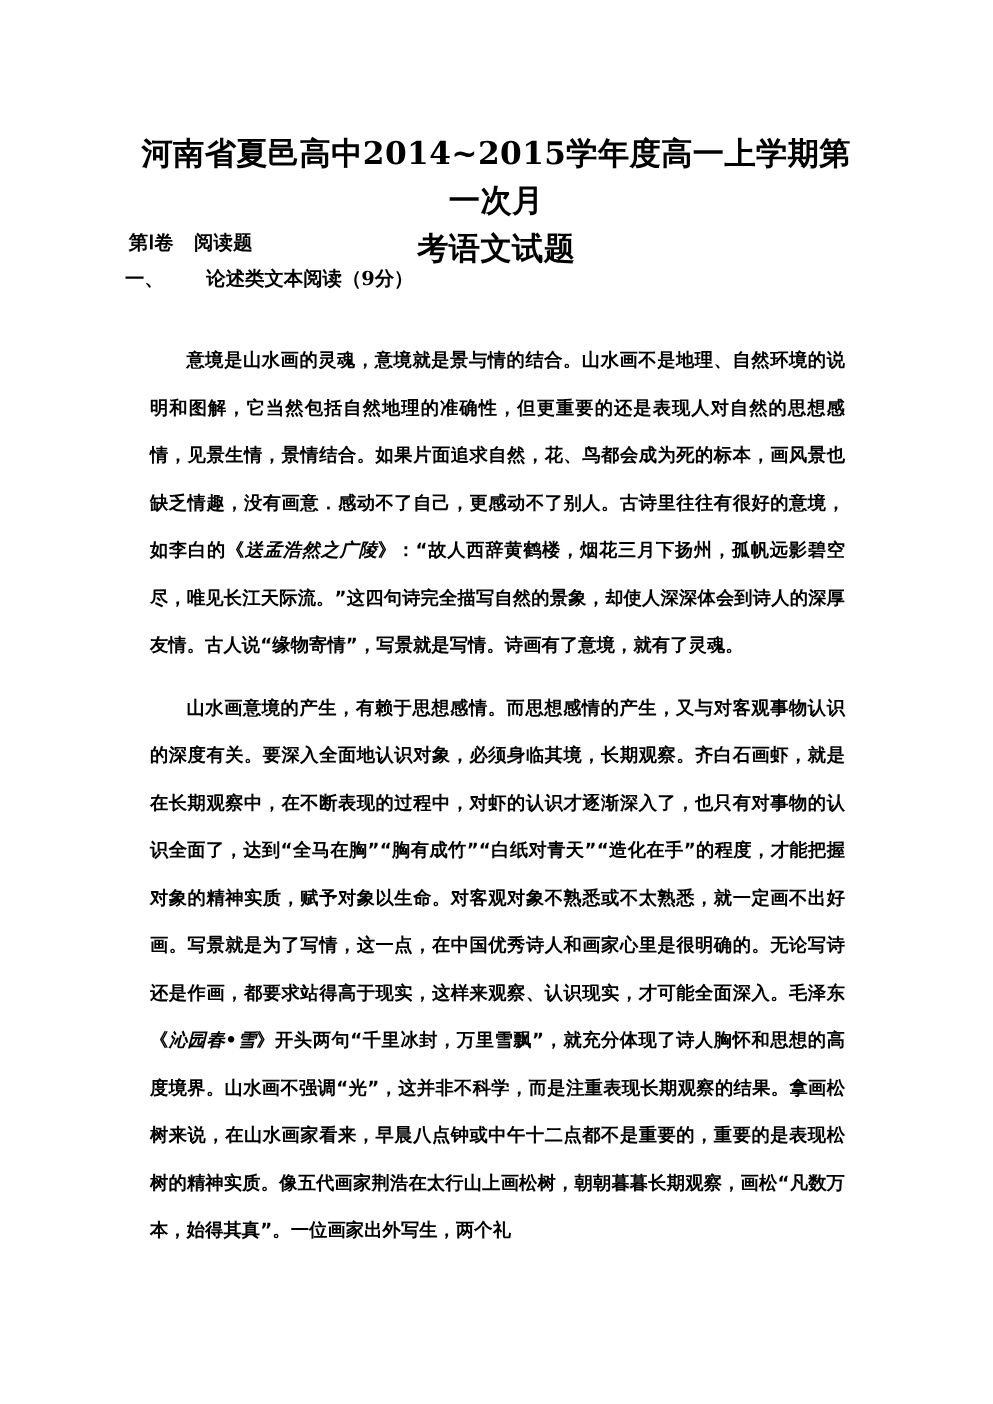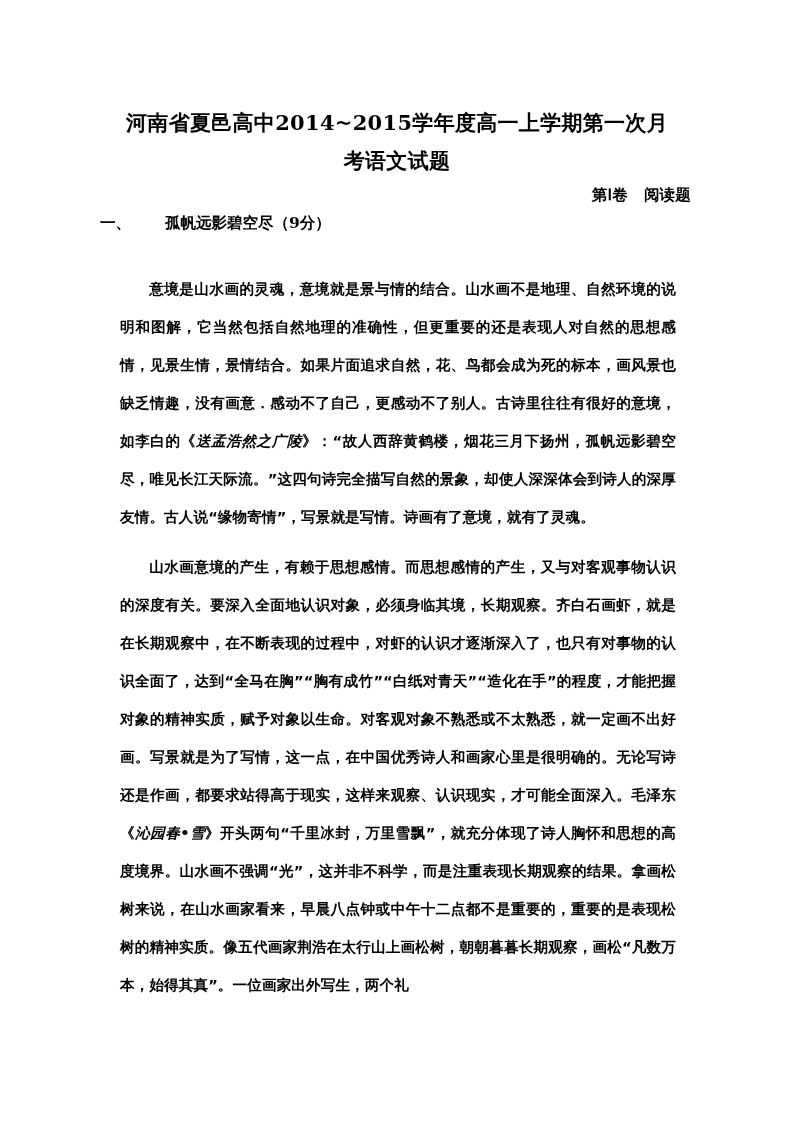--- a/index.html
+++ b/index.html
@@ -20,32 +20,32 @@
 
   
   .doc-title {
     position: absolute;
     left: 103px;
     top: 104px;
     width: 588px;
     text-align: center;
     font-family: "DejaVu Serif", "Liberation Serif", serif;
     font-weight: 700;
-    font-size: 21px;
+    font-size: 25px;
     line-height: 38px;
     letter-spacing: 0.3px;
   }
 
   
   .volume-line {
     position: absolute;
     left: 103px;
     top: 184px;
     width: 588px;
-    text-align: right;
+    text-align: left;
     font-family: Liberation Serif, serif;
     font-weight: 700;
     font-size: 15.5px;
     line-height: 22px;
     letter-spacing: 0.2px;
   }
   .volume-line .vol-gap { display: inline-block; width: 16px; }
 
   
   .section-heading {
@@ -103,21 +103,21 @@
   <div class="doc-title">
     <div>河南省夏邑高中2014~2015学年度高一上学期第一次月</div>
     <div>考语文试题</div>
   </div>
 
   <div class="volume-line">
     <span>第Ⅰ卷</span><span class="vol-gap"></span><span>阅读题</span>
   </div>
 
   <div class="section-heading">
-    <span class="num">一、</span><span class="sect-gap"></span><span>孤帆远影碧空尽（9分）</span>
+    <span class="num">一、</span><span class="sect-gap"></span><span>论述类文本阅读（9分）</span>
   </div>
 
 
   <div class="body-block">
     <p class="para">意境是山水画的灵魂，意境就是景与情的结合。山水画不是地理、自然环境的说明和图解，它当然包括自然地理的准确性，但更重要的还是表现人对自然的思想感情，见景生情，景情结合。如果片面追求自然，花、鸟都会成为死的标本，画风景也缺乏情趣，没有画意．感动不了自己，更感动不了别人。古诗里往往有很好的意境，如李白的《<span class="ital">送孟浩然之广陵</span>》：“故人西辞黄鹤楼，烟花三月下扬州，孤帆远影碧空尽，唯见长江天际流。”这四句诗完全描写自然的景象，却使人深深体会到诗人的深厚友情。古人说“缘物寄情”，写景就是写情。诗画有了意境，就有了灵魂。</p>
     <p class="para">山水画意境的产生，有赖于思想感情。而思想感情的产生，又与对客观事物认识的深度有关。要深入全面地认识对象，必须身临其境，长期观察。齐白石画虾，就是在长期观察中，在不断表现的过程中，对虾的认识才逐渐深入了，也只有对事物的认识全面了，达到“全马在胸”“胸有成竹”“白纸对青天”“造化在手”的程度，才能把握对象的精神实质，赋予对象以生命。对客观对象不熟悉或不太熟悉，就一定画不出好画。写景就是为了写情，这一点，在中国优秀诗人和画家心里是很明确的。无论写诗还是作画，都要求站得高于现实，这样来观察、认识现实，才可能全面深入。毛泽东《<span class="ital">沁园春•雪</span>》开头两句“千里冰封，万里雪飘”，就充分体现了诗人胸怀和思想的高度境界。山水画不强调“光”，这并非不科学，而是注重表现长期观察的结果。拿画松树来说，在山水画家看来，早晨八点钟或中午十二点都不是重要的，重要的是表现松树的精神实质。像五代画家荆浩在太行山上画松树，朝朝暮暮长期观察，画松“凡数万本，始得其真”。一位画家出外写生，两个礼</p>
   </div>
 
 </div>
 

